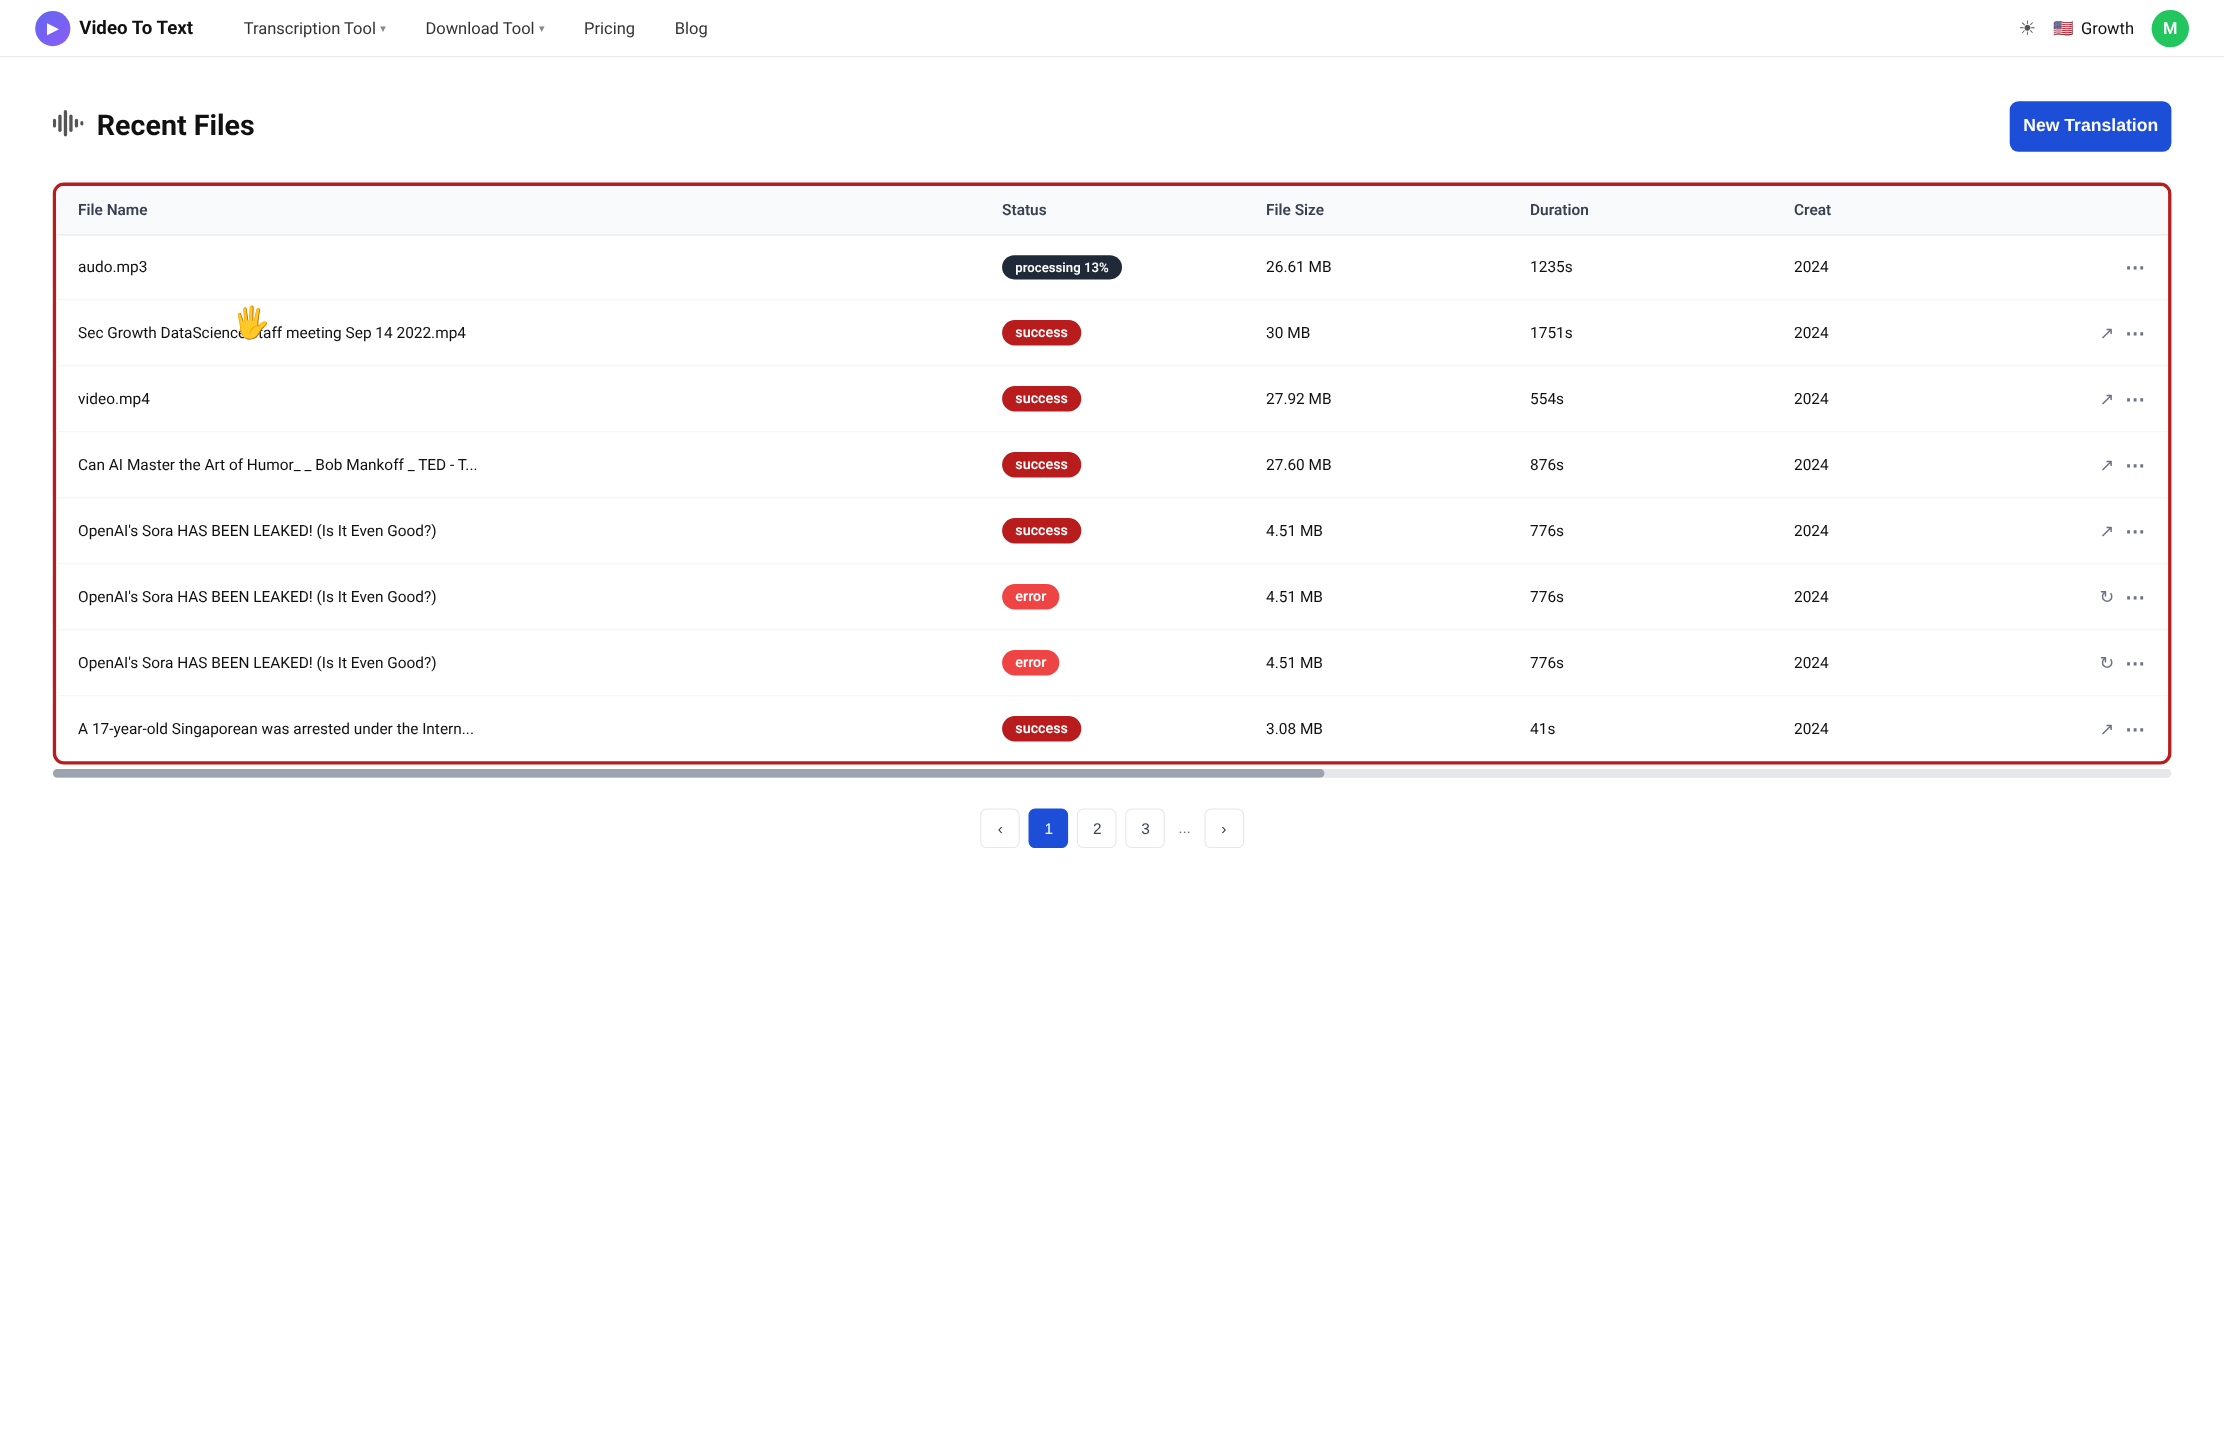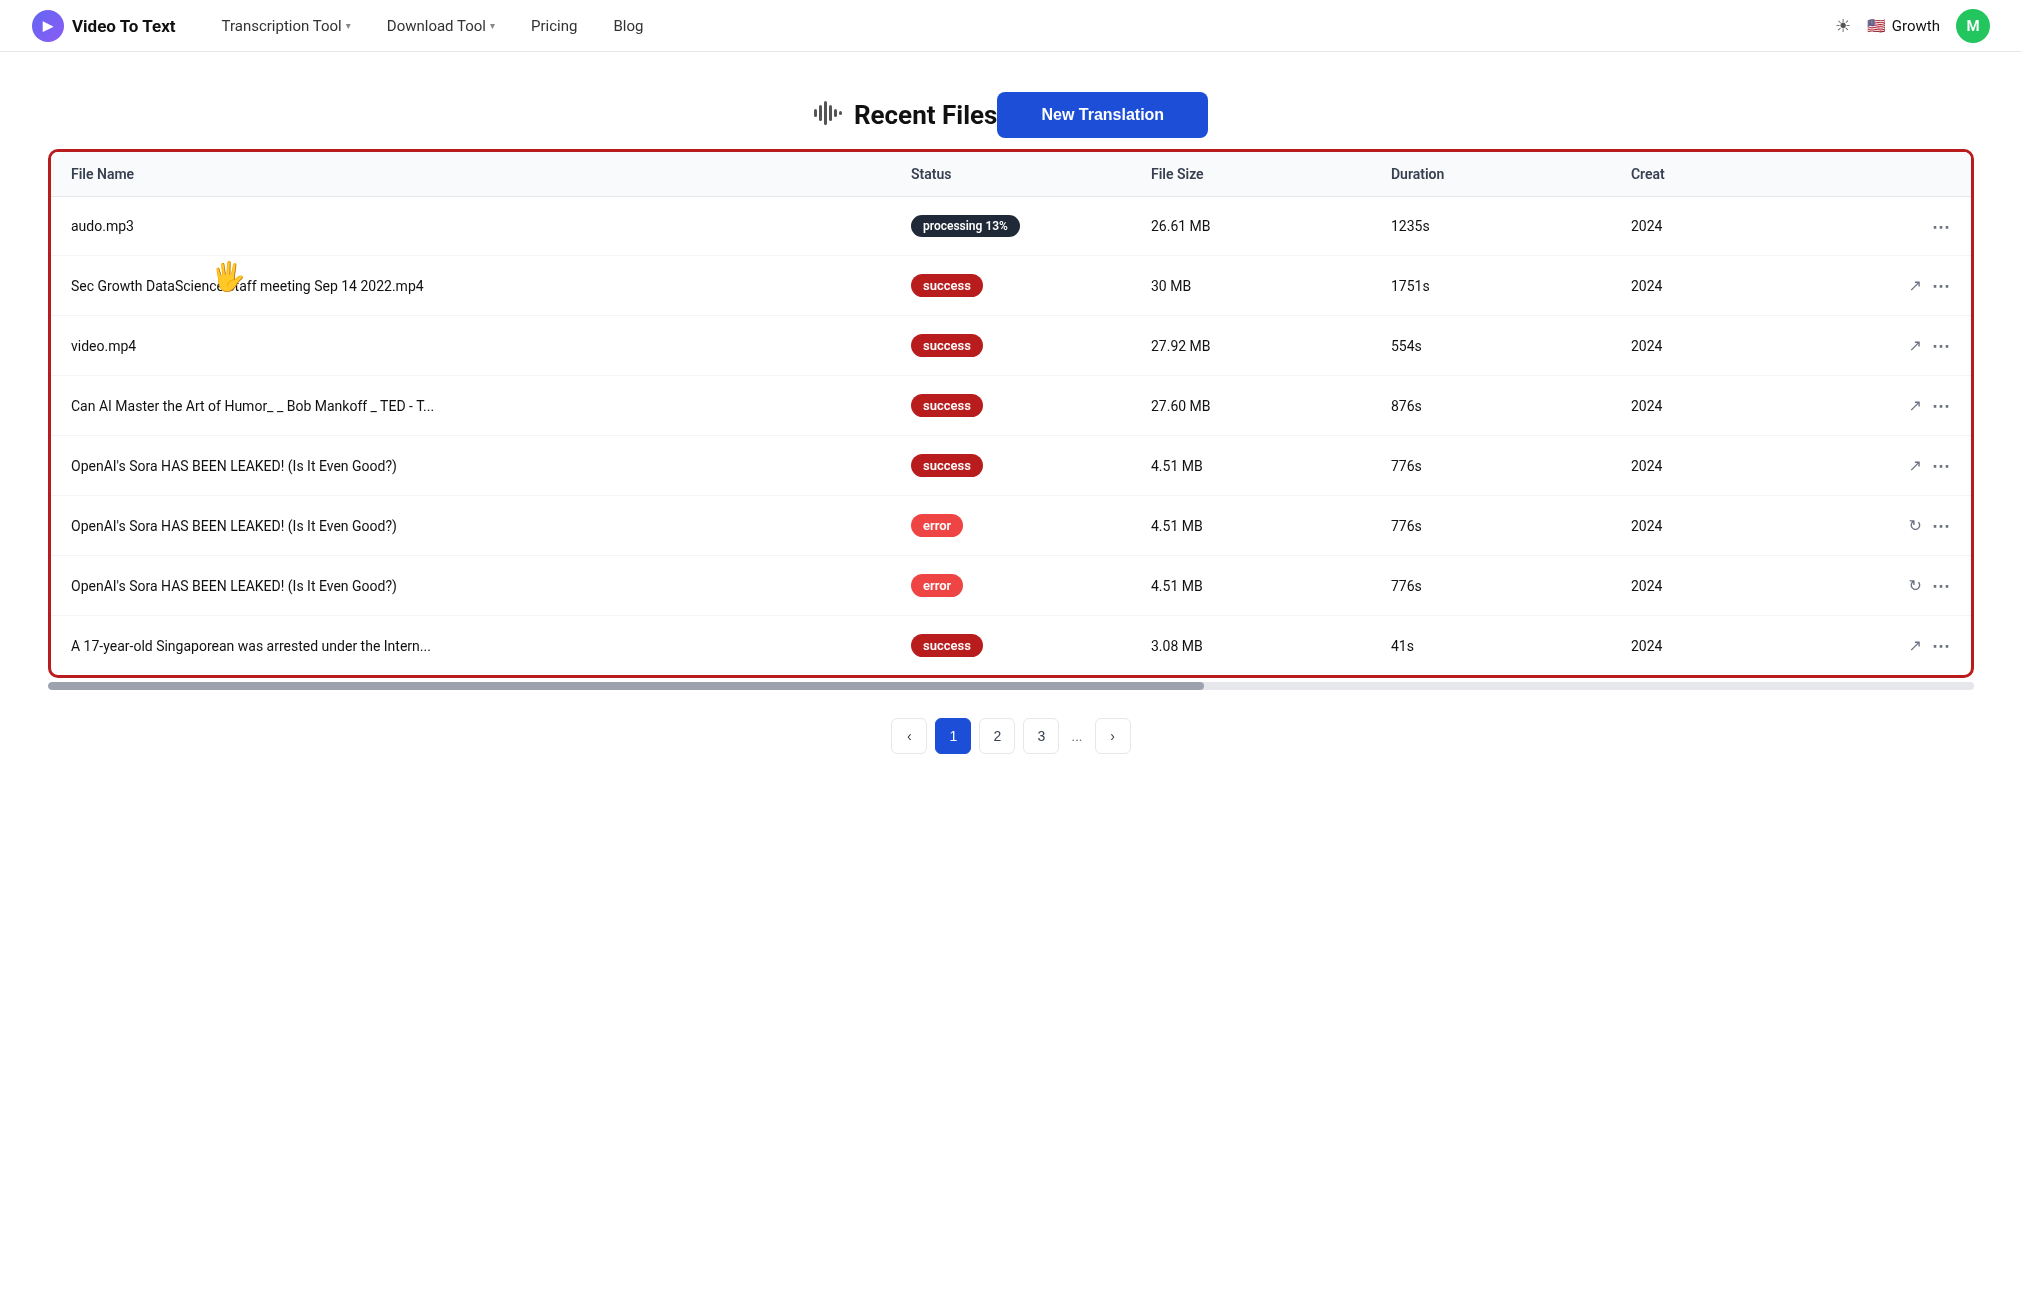--- a/index.html
+++ b/index.html
@@ -77,40 +77,40 @@
       cursor: pointer;
       color: #555;
     }
 
     
     .main { padding: 40px 48px 0 48px; }
 
     .page-header {
       display: flex;
       align-items: center;
-      justify-content: center;
-      margin-bottom: 11px;
+      justify-content: space-between;
+      margin-bottom: 28px;
     }
     .page-title {
       display: flex;
       align-items: center;
       gap: 12px;
       font-size: 26px;
       font-weight: 700;
     }
     .page-title-icon {
       color: #555;
       font-size: 22px;
     }
     .btn-new-translation {
       background: #1d4ed8;
       color: white;
       border: none;
       border-radius: 8px;
-      padding: 14px 44px;
+      padding: 14px 12px;
       font-size: 16px;
       font-weight: 600;
       cursor: pointer;
     }
 
     
     .table-wrapper {
       border: 3px solid #b91c1c;
       border-radius: 10px;
       overflow: hidden;

